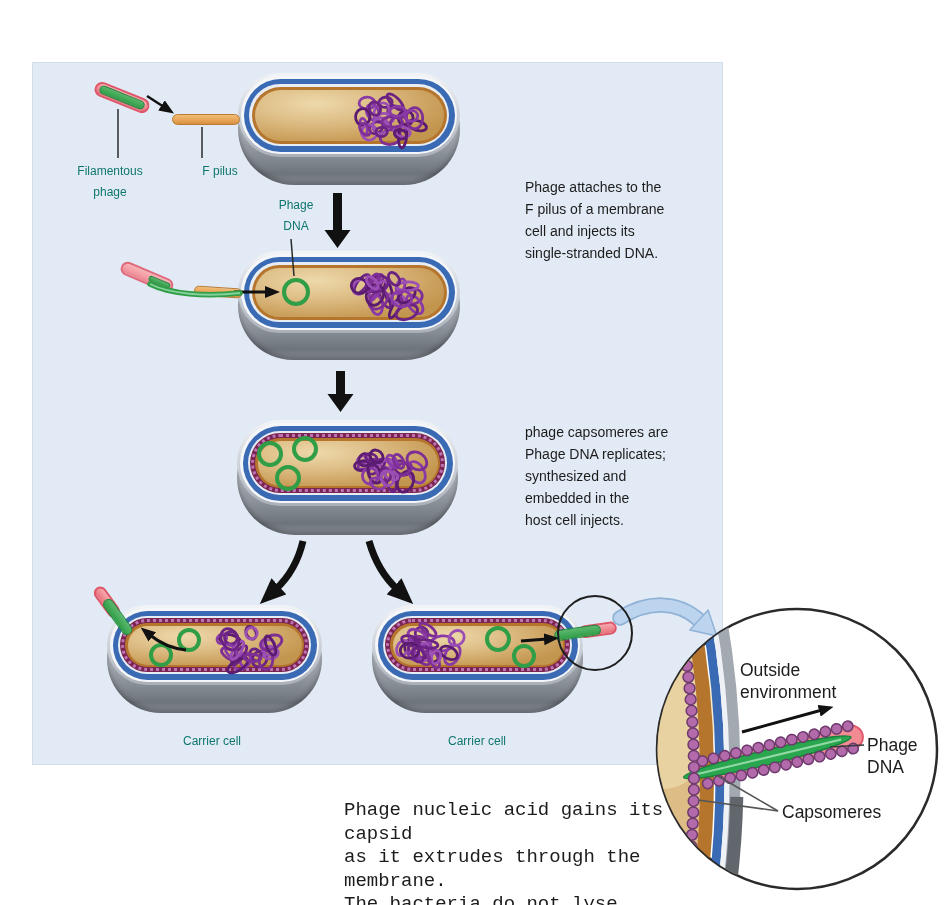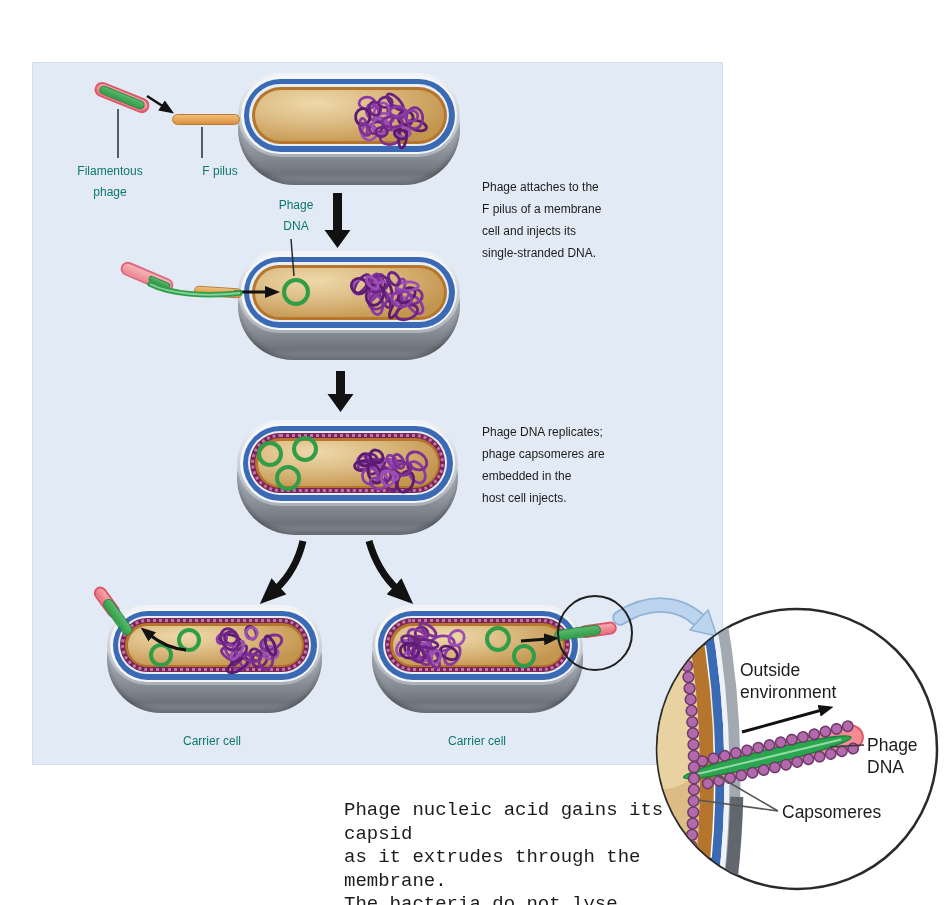--- a/index.html
+++ b/index.html
@@ -22,21 +22,21 @@
   .ph-green{background:linear-gradient(180deg,#5cb86e,#2f9e47);border:1.5px solid #1d8a3e;}
   .ext-l .ph-pink{left:0;width:62%;}
   .ext-l .ph-green{left:26%;right:-2%;top:8%;bottom:8%;}
   .ext-r .ph-pink{right:0;width:62%;}
   .ext-r .ph-green{right:26%;left:-2%;top:8%;bottom:8%;}
   .pilus{position:absolute;border-radius:999px;background:linear-gradient(180deg,#f2bc76,#e6a356 60%,#d78f3f);border:1.5px solid #b97a33;box-sizing:border-box;}
   .gdna{position:absolute;border-radius:50%;border:4px solid #2f9e47;box-sizing:border-box;}
   .lens{position:absolute;border-radius:50%;border:2.5px solid #1f1f1f;box-sizing:border-box;}
   
   .lbl{position:absolute;font-size:12px;line-height:21px;text-align:center;color:#0f766e;}
-  .cap{position:absolute;font-size:12px;line-height:22px;text-align:left;color:#1c1c1c;}
+  .cap{position:absolute;font-size:14px;line-height:22px;text-align:left;color:#1c1c1c;margin-left:43px;}
   .cap3{position:absolute;font-size:19px;line-height:23.5px;text-align:left;color:#1c1c1c;}
   svg.ovl{position:absolute;left:0;top:0;pointer-events:none;}
   #inset-svg{position:absolute;left:650px;top:602px;}
   #inset-svg text{font-family:"Liberation Sans",sans-serif;font-size:17.5px;fill:#1c1c1c;}
 </style>
 </head>
 <body>
 
 <div id="stage">
 
@@ -390,22 +390,23 @@
   <div class="lbl" style="left:152px;top:731px;width:120px;">Carrier cell</div>
   <div class="lbl" style="left:417px;top:731px;width:120px;">Carrier cell</div>
 
   <div class="cap" style="left:482px;top:176px;width:235px;">
     <div>Phage attaches to the</div>
     <div>F pilus of a membrane</div>
     <div>cell and injects its</div>
     <div>single-stranded DNA.</div>
   </div>
   <div class="cap" style="left:482px;top:421px;width:240px;">
+    <div>phage capsomeres are</div>
     <div>Phage DNA replicates;</div>
-    <div>phage capsomeres are</div>
+    <div>synthesized and</div>
     <div>embedded in the</div>
     <div>host cell injects.</div>
   </div>
   <div class="cap3" style="left:344px;top:799px;width:360px;font-family:Liberation Mono, monospace;">
     <div>Phage nucleic acid gains its capsid</div>
     <div>as it extrudes through the membrane.</div>
     <div>The bacteria do not lyse.</div>
   </div>
 </div>
 

